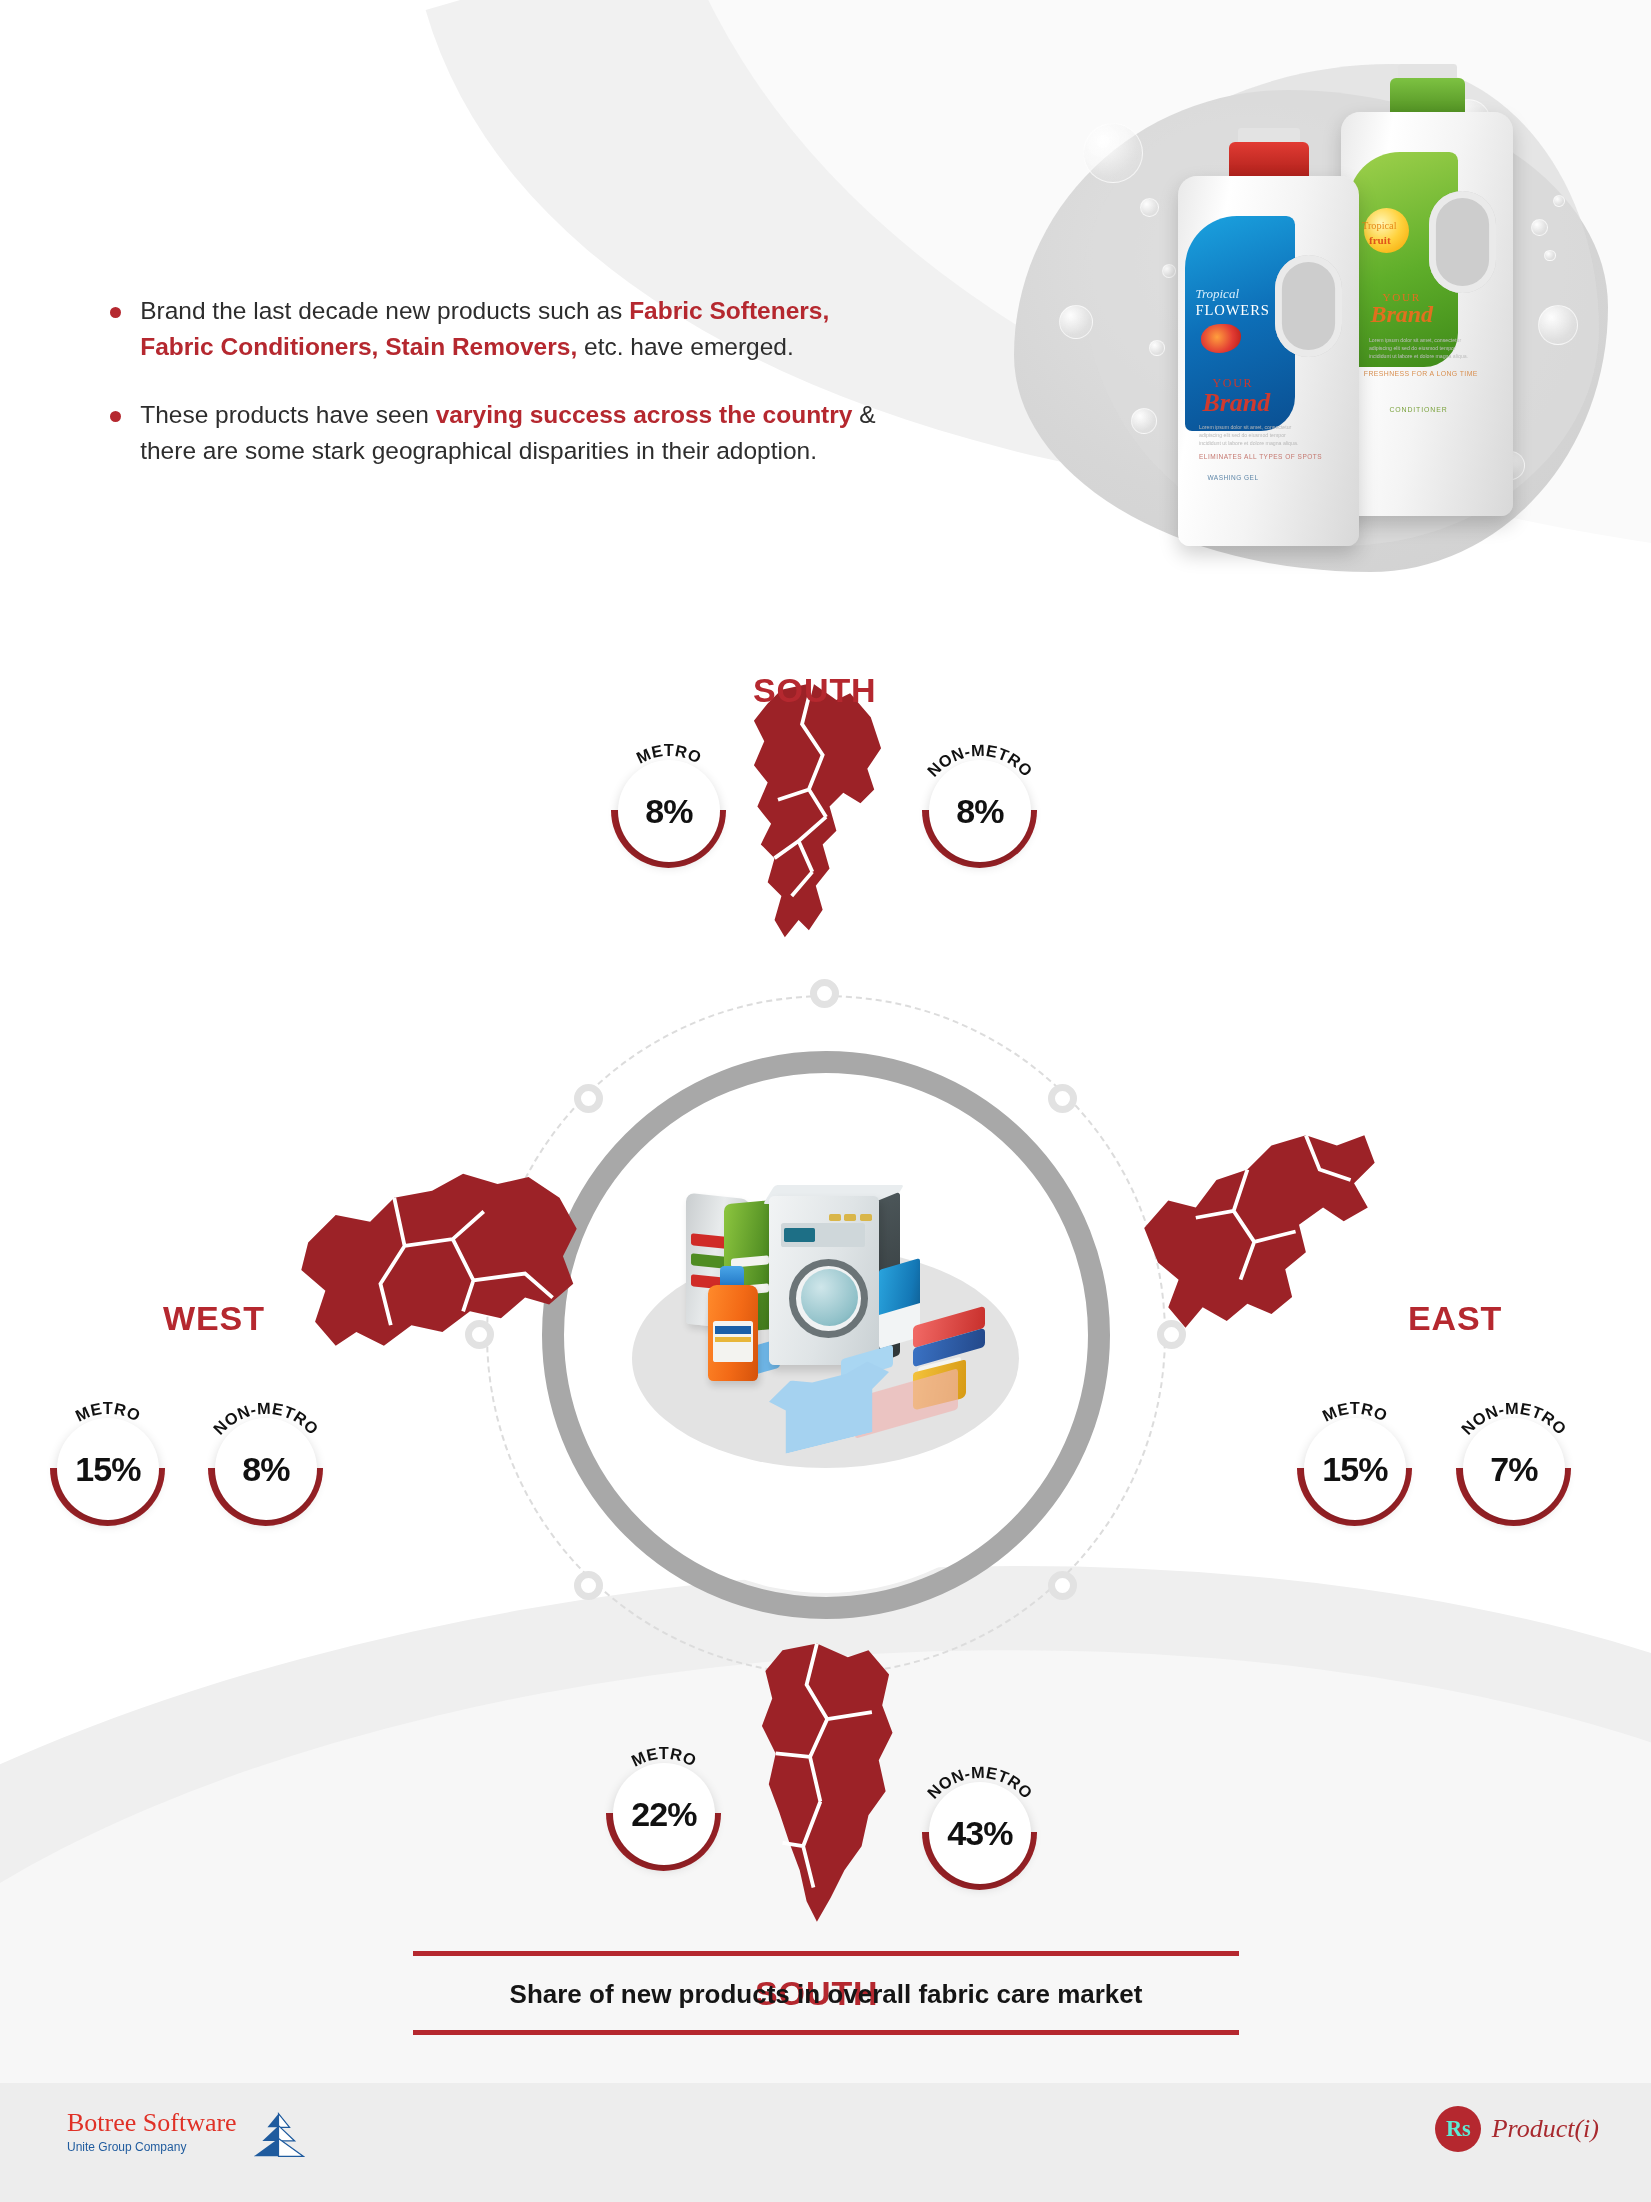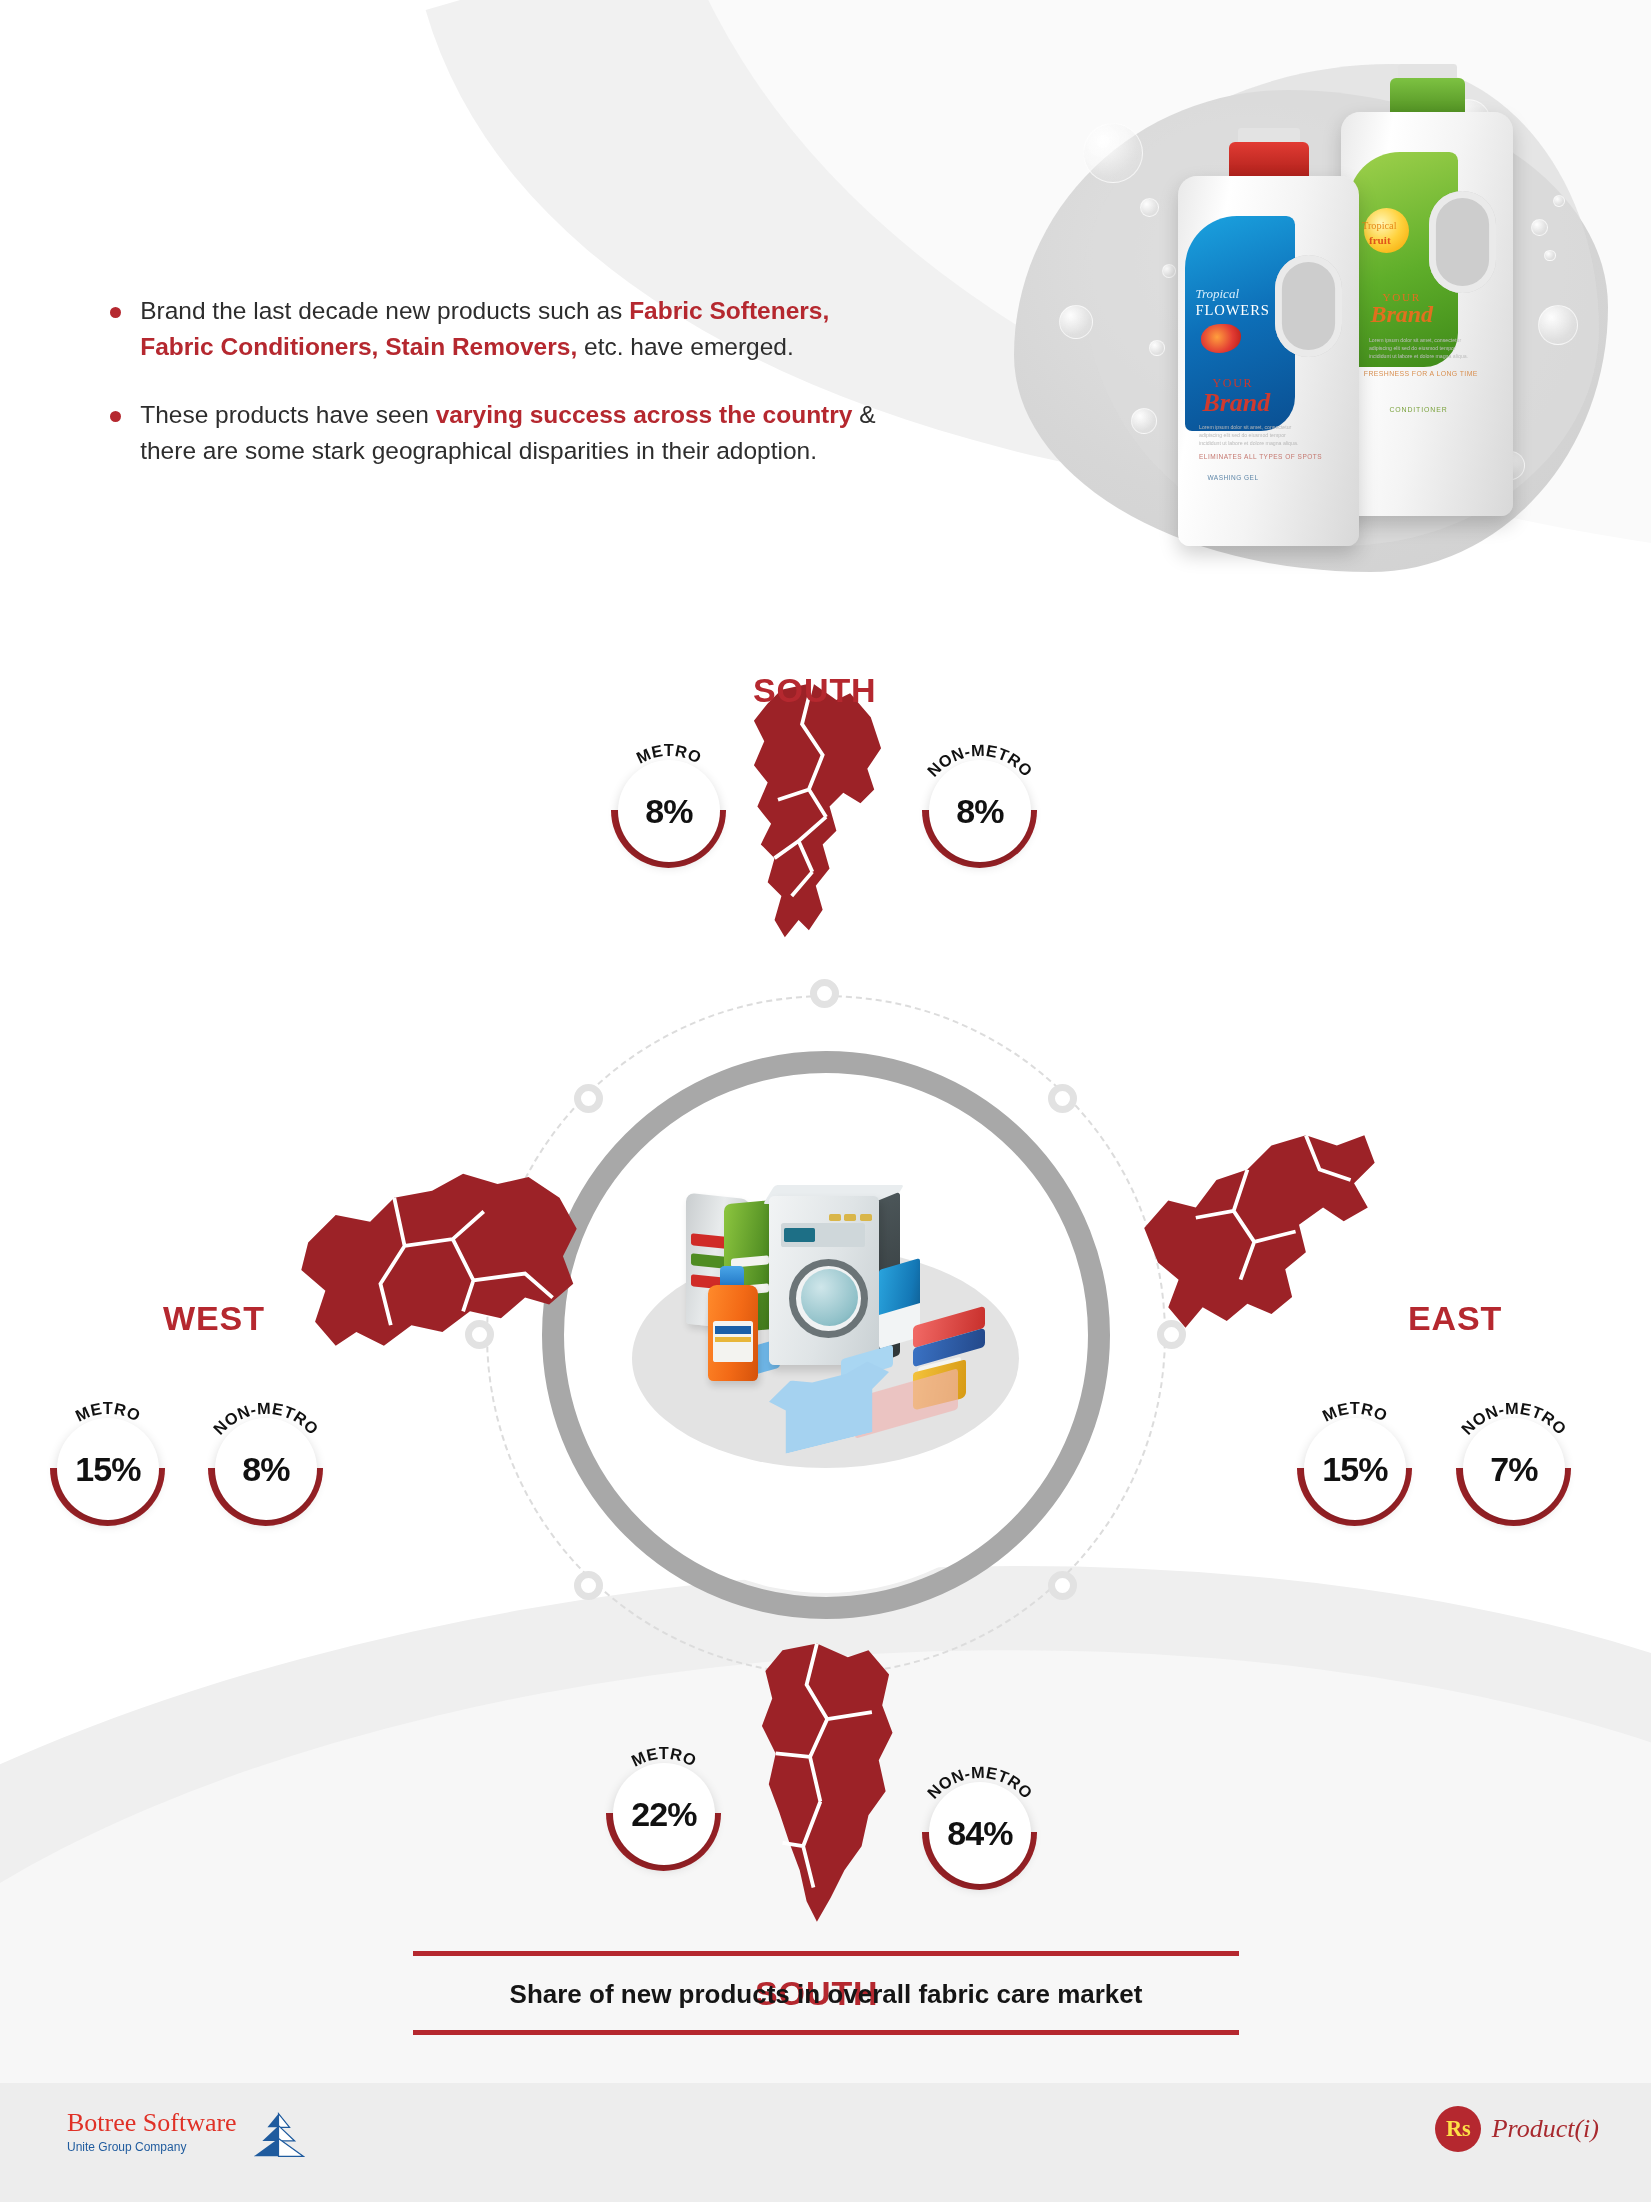--- a/index.html
+++ b/index.html
@@ -314,21 +314,21 @@
   .logo-left { position: absolute; left: 67px; top: 2110px; display: flex; align-items: flex-start; }
   .logo-left-txt { line-height: 1; }
   .logo-botree { font-size: 26px; color: #e03127; font-family: "Liberation Serif", serif; }
   .logo-unite { font-size: 12px; color: #1f5b9e; margin-top: 5.2px; }
   .logo-tree { margin-left: 15.5px; margin-top: 1.7px; }
 
   .logo-right { position: absolute; right: 52px; top: 2106px; display: flex; align-items: center; }
   .logo-rs {
     width: 46px; height: 46px; border-radius: 50%; background: #b5282f;
     display: flex; align-items: center; justify-content: center;
-    color: #fde047; font-size: 22.4px; font-weight: bold;
+    color: #5eead4; font-size: 22.4px; font-weight: bold;
     font-family: "Liberation Serif", serif;
   }
   .logo-market {
     margin-left: 10.3px; font-size: 26px; color: #a8292e; font-style: italic;
     font-family: "Liberation Serif", serif;
   }
 </style>
 </head>
 <body>
 
@@ -561,21 +561,21 @@
         <span class="badge-value">22%</span>
       </div>
     </div>
     <div class="badge" style="left:929px;top:1094px;">
       <div class="badge-arc"></div>
       <svg class="badge-arc-text" viewBox="0 0 170 170">
         <path id="arcSN" d="M 18 96 A 66 66 0 0 1 152 96" fill="none"></path>
         <text><textPath href="#arcSN" startOffset="50%" text-anchor="middle">NON-METRO</textPath></text>
       </svg>
       <div class="badge-circle">
-        <span class="badge-value">84%</span>
+        <span class="badge-value">43%</span>
       </div>
     </div>
   </div>
 
   <div class="caption-box">
     <div class="caption-rule"></div>
     <div class="caption-text">Share of new products in overall fabric care market</div>
     <div class="caption-rule"></div>
   </div>
 

